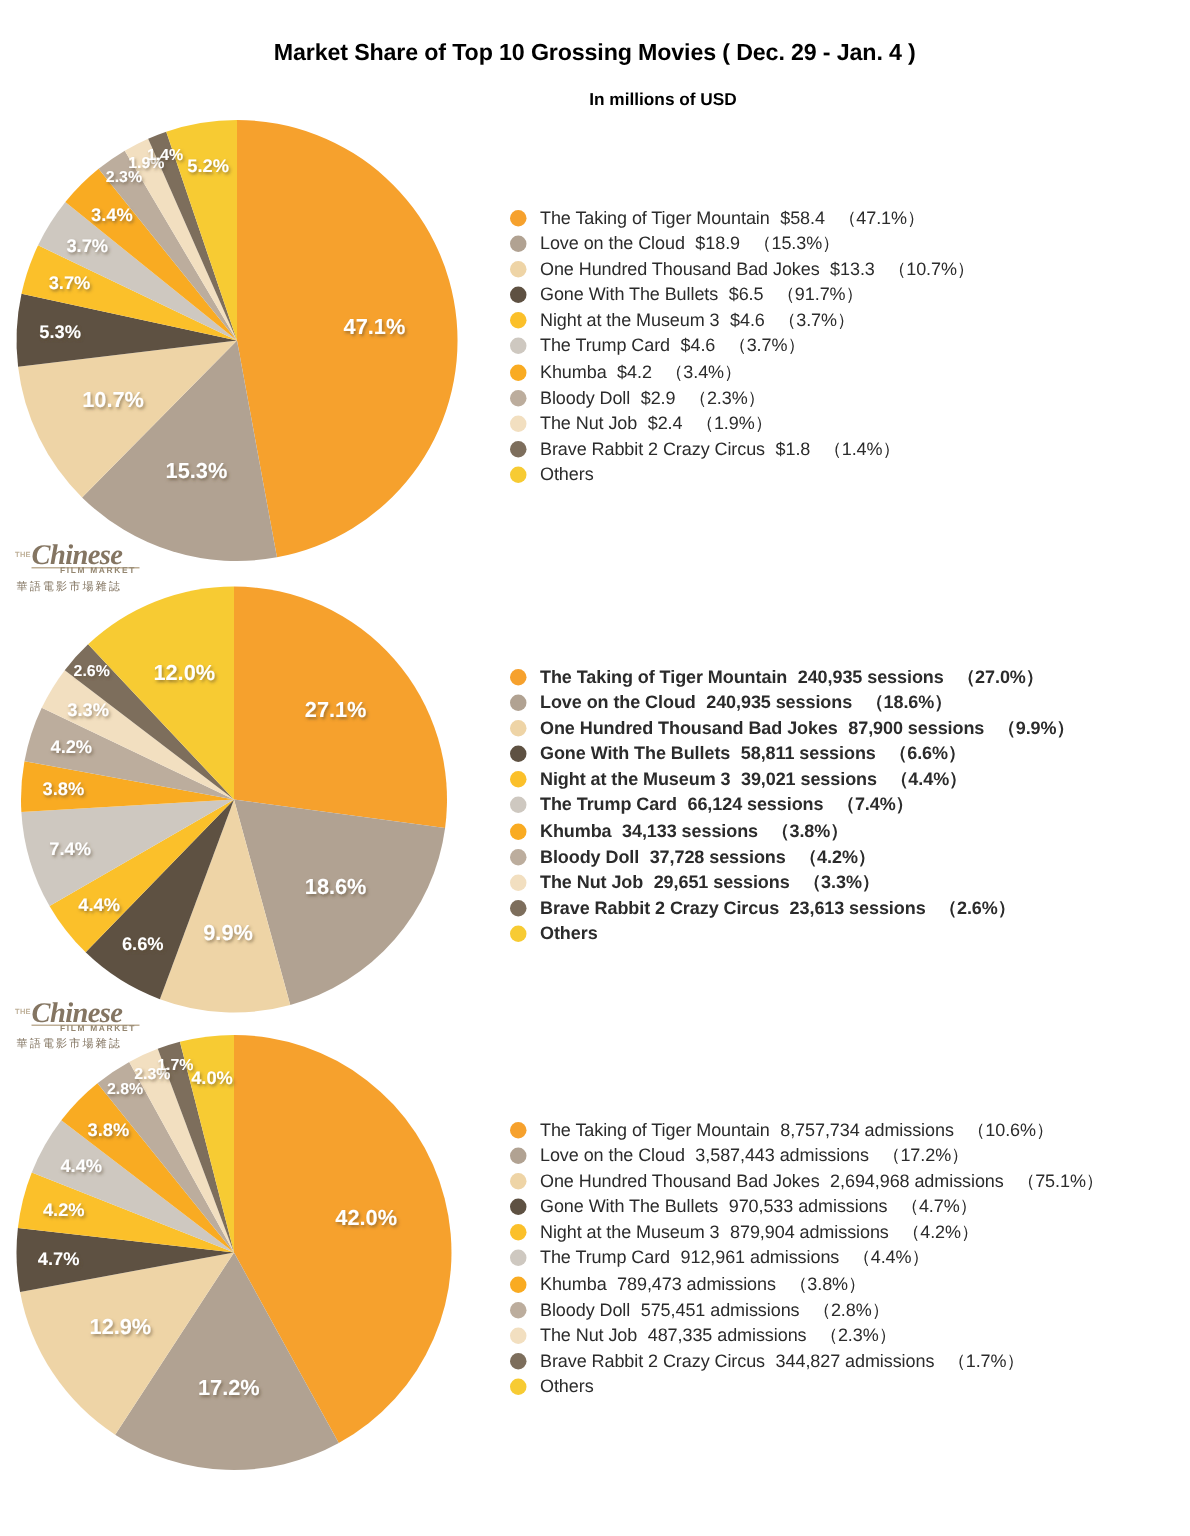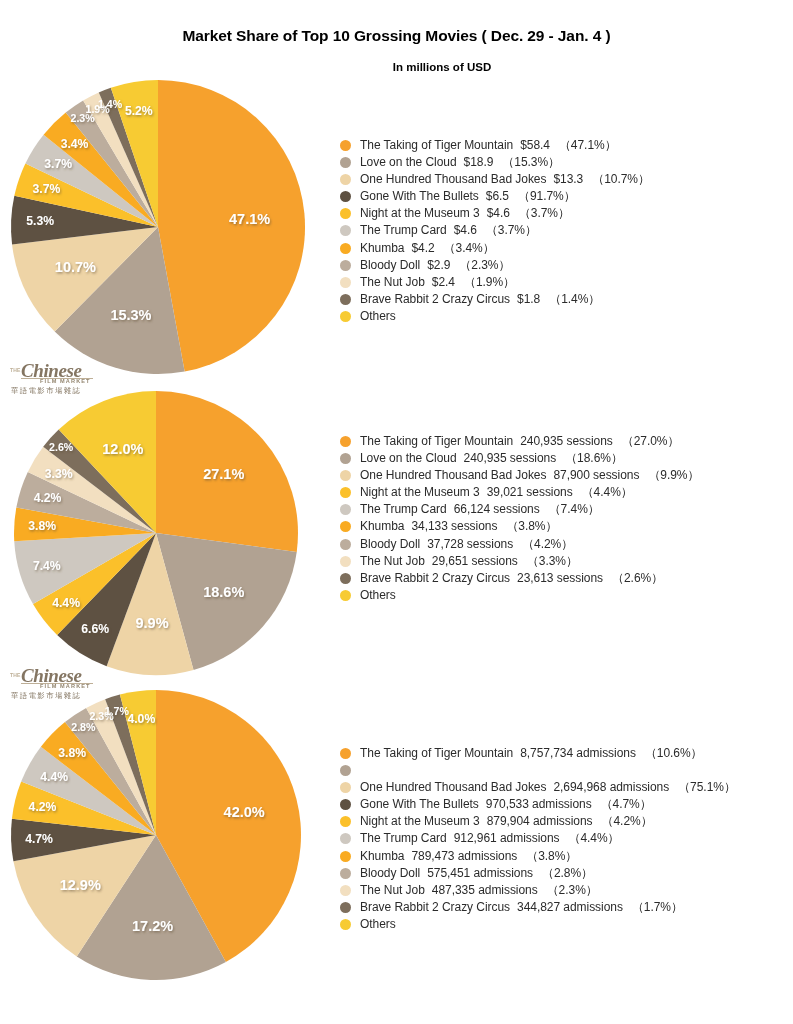--- a/index.html
+++ b/index.html
@@ -270,32 +270,36 @@
         <text x="87.16" y="239.41" class="slice-label" font-size="12.2" filter="url(#lblshadow1)">6.6%</text>
         <text x="58.08" y="213.07" class="slice-label" font-size="12.2" filter="url(#lblshadow1)">4.4%</text>
         <text x="38.79" y="175.70" class="slice-label" font-size="12.2" filter="url(#lblshadow1)">7.4%</text>
         <text x="34.21" y="136.01" class="slice-label" font-size="12.2" filter="url(#lblshadow1)">3.8%</text>
         <text x="39.54" y="107.91" class="slice-label" font-size="12.2" filter="url(#lblshadow1)">4.2%</text>
         <text x="50.74" y="83.53" class="slice-label" font-size="12.2" filter="url(#lblshadow1)">3.3%</text>
         <text x="53.13" y="57.37" class="slice-label" font-size="10.6" filter="url(#lblshadow1)">2.6%</text>
         <text x="114.84" y="59.33" class="slice-label" font-size="14.5" filter="url(#lblshadow1)">12.0%</text>
       </svg>
     </div>
-  <div class="legend" style="top: 43px;">
+  <div class="legend" style="top: 53px; font-weight: bold;">
       <div class="legend-row">
         <span class="legend-dot" style="background: rgb(246, 161, 45);"></span>
         <span class="legend-text"><span class="legend-name">The Taking of Tiger Mountain</span><span class="legend-value">240,935 sessions</span><span class="legend-pct">（27.0%）</span></span>
       </div>
       <div class="legend-row">
         <span class="legend-dot" style="background: rgb(177, 162, 146);"></span>
         <span class="legend-text"><span class="legend-name">Love on the Cloud</span><span class="legend-value">240,935 sessions</span><span class="legend-pct">（18.6%）</span></span>
       </div>
       <div class="legend-row">
         <span class="legend-dot" style="background: rgb(238, 212, 166);"></span>
         <span class="legend-text"><span class="legend-name">One Hundred Thousand Bad Jokes</span><span class="legend-value">87,900 sessions</span><span class="legend-pct">（9.9%）</span></span>
+      </div>
+      <div class="legend-row">
+        <span class="legend-dot" style="background: rgb(94, 81, 66);"></span>
+        <span class="legend-text"><span class="legend-name">Gone With The Bullets</span><span class="legend-value">58,811 sessions</span><span class="legend-pct">（6.6%）</span></span>
       </div>
       <div class="legend-row">
         <span class="legend-dot" style="background: rgb(251, 192, 42);"></span>
         <span class="legend-text"><span class="legend-name">Night at the Museum 3</span><span class="legend-value">39,021 sessions</span><span class="legend-pct">（4.4%）</span></span>
       </div>
       <div class="legend-row">
         <span class="legend-dot" style="background: rgb(206, 200, 192);"></span>
         <span class="legend-text"><span class="legend-name">The Trump Card</span><span class="legend-value">66,124 sessions</span><span class="legend-pct">（7.4%）</span></span>
       </div>
       <div class="legend-row">
@@ -353,20 +357,21 @@
         <text x="133.34" y="28.92" class="slice-label" font-size="12.2" filter="url(#lblshadow2)">4.0%</text>
       </svg>
     </div>
   <div class="legend" style="top: 55px;">
       <div class="legend-row">
         <span class="legend-dot" style="background: rgb(246, 161, 45);"></span>
         <span class="legend-text"><span class="legend-name">The Taking of Tiger Mountain</span><span class="legend-value">8,757,734 admissions</span><span class="legend-pct">（10.6%）</span></span>
       </div>
       <div class="legend-row">
         <span class="legend-dot" style="background: rgb(177, 162, 146);"></span>
+        <span class="legend-text"><span class="legend-name">Love on the Cloud</span><span class="legend-value">3,587,443 admissions</span><span class="legend-pct">（17.2%）</span></span>
       </div>
       <div class="legend-row">
         <span class="legend-dot" style="background: rgb(238, 212, 166);"></span>
         <span class="legend-text"><span class="legend-name">One Hundred Thousand Bad Jokes</span><span class="legend-value">2,694,968 admissions</span><span class="legend-pct">（75.1%）</span></span>
       </div>
       <div class="legend-row">
         <span class="legend-dot" style="background: rgb(94, 81, 66);"></span>
         <span class="legend-text"><span class="legend-name">Gone With The Bullets</span><span class="legend-value">970,533 admissions</span><span class="legend-pct">（4.7%）</span></span>
       </div>
       <div class="legend-row">

